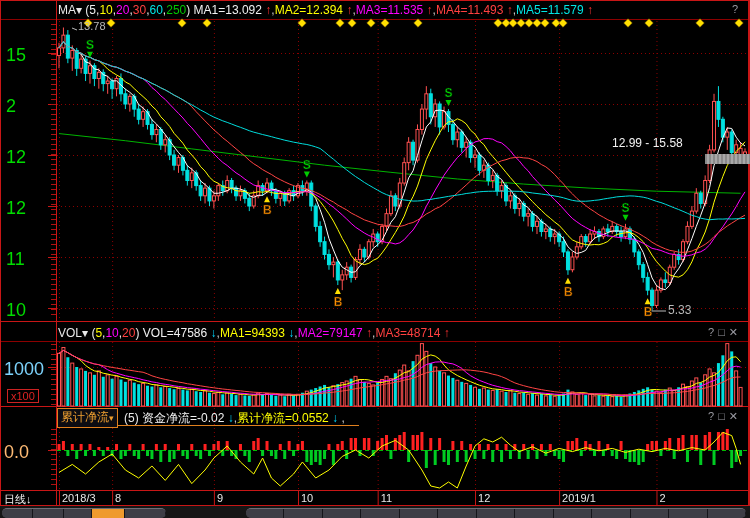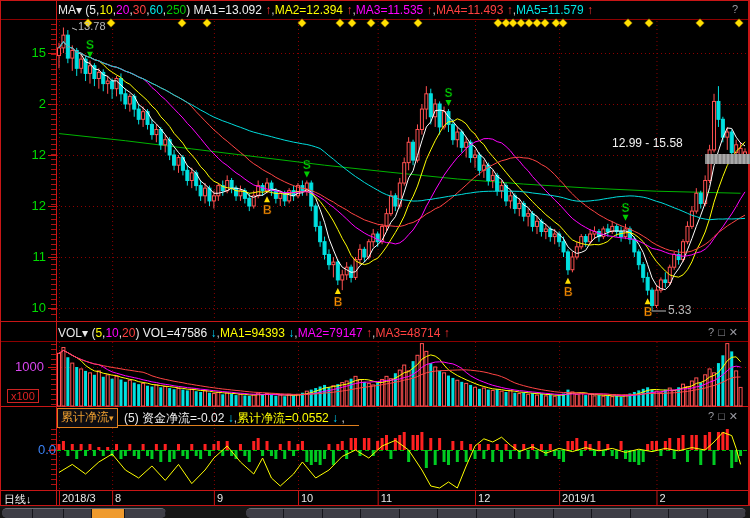--- a/index.html
+++ b/index.html
@@ -3,21 +3,21 @@
 <meta charset="utf-8">
 <style>
   html,body{margin:0;padding:0;background:#000;}
   #app{position:relative;width:750px;height:518px;background:#000;overflow:hidden;
        font-family:"Liberation Sans",sans-serif;-webkit-font-smoothing:none;}
   .abs{position:absolute;}
   .hline{position:absolute;height:1px;background:#c81616;left:0;width:750px;}
   .vline{position:absolute;width:1px;background:#c81616;top:0;}
   .hdr{position:absolute;left:58px;font-size:12px;color:#e8e8e8;white-space:nowrap;z-index:5;}
   .winicons{position:absolute;right:8px;font-size:11px;color:#9a9aa2;letter-spacing:4px;z-index:6;}
-  .axis-label{position:absolute;color:#00dc00;font-size:13px;text-align:right;width:40px;z-index:4;}
+  .axis-label{position:absolute;color:#00dc00;font-size:18px;width:40px;z-index:4;}
   .month-label{position:absolute;color:#e8e8e8;font-size:11px;z-index:4;top:492px;}
   .graytag{position:absolute;background:#9c9c9c;z-index:4;
            background-image:repeating-linear-gradient(90deg,#8a8a8a 0 2px,#a8a8a8 2px 4px);}
   .toolbar{position:absolute;left:0;top:506px;width:750px;height:12px;background:#161616;z-index:7;}
   .pill{position:absolute;top:2px;height:9px;background:#3e3e46;border-radius:5px;border-top:1px solid #6d6d76;
         display:flex;overflow:hidden;}
   .pill .seg{height:100%;border-right:1px solid #15151a;background:#3e3e46;}
   .pill .seg.orange{background:#ef9a2d;}
   .flowbox{position:absolute;border:1px solid #e0801e;color:#f0a030;font-size:12px;
            padding:0 3px 1px 3px;z-index:6;background:#0c0c12;}
@@ -843,32 +843,32 @@
 
   <div class="abs" style="left:78px;top:20px;color:#b8b8b8;font-size:11px;z-index:4;">13.78</div>
   <div class="abs" style="left:668px;top:303px;color:#b8b8b8;font-size:12px;z-index:4;">5.33</div>
   <div class="abs" style="left:612px;top:136px;color:#f2f2f2;font-size:12px;z-index:4;">12.99 - 15.58</div>
   <div class="graytag" style="left:705px;top:154px;width:45px;height:10px;"></div>
 
   <div class="hdr" style="top:326px;">
     <span id="vol-hdr"><span style="color: rgb(232, 232, 232);">VOL▾ </span><span style="color: rgb(232, 232, 232);">(</span><span style="color: rgb(255, 255, 0);">5</span><span style="color: rgb(232, 232, 232);">,</span><span style="color: rgb(255, 0, 255);">10</span><span style="color: rgb(232, 232, 232);">,</span><span style="color: rgb(255, 64, 64);">20</span><span style="color: rgb(232, 232, 232);">) </span><span style="color: rgb(240, 240, 240);">VOL=47586</span><span style="color: rgb(0, 216, 255); font-weight: bold;"> ↓</span><span style="color: rgb(200, 200, 200);">,</span><span style="color: rgb(255, 255, 0);">MA1=94393</span><span style="color: rgb(0, 216, 255); font-weight: bold;"> ↓</span><span style="color: rgb(200, 200, 200);">,</span><span style="color: rgb(255, 0, 255);">MA2=79147</span><span style="color: rgb(255, 50, 50); font-weight: bold;"> ↑</span><span style="color: rgb(200, 200, 200);">,</span><span style="color: rgb(255, 64, 64);">MA3=48714</span><span style="color: rgb(255, 50, 50); font-weight: bold;"> ↑</span></span>
   </div>
   <div class="winicons" style="top:326px;" id="vol-icons"><span>?</span><span>□</span><span>✕</span></div>
-  <div class="axis-label" style="left:4px;top:359px;color:#d946ef;">1000</div>
+  <div class="axis-label" style="left:4px;top:359px;color:#7dd3fc;">1000</div>
   <div class="abs" style="left:7px;top:389px;border:1px solid #cc2222;color:#dd2222;font-size:11px;padding:0 3px;z-index:4;">x100</div>
 
   <div class="flowbox" style="left:57px;top:408px;">
     <span>累计净流</span><span style="font-size:9px;">▾</span>
   </div>
   <div class="hdr" style="left:124px;top:410px;">
     <span id="flow-hdr"><span style="color: rgb(232, 232, 232);">(5) </span><span style="color: rgb(240, 240, 240);">资金净流=-0.02</span><span style="color: rgb(0, 216, 255); font-weight: bold;"> ↓</span><span style="color: rgb(200, 200, 200);">,</span><span style="color: rgb(255, 255, 0);">累计净流=0.0552</span><span style="color: rgb(0, 216, 255); font-weight: bold;"> ↓</span><span style="color: rgb(200, 200, 200);"> ,</span></span>
   </div>
   <div class="winicons" style="top:410px;" id="flow-icons"><span>?</span><span>□</span><span>✕</span></div>
   <div class="abs" style="left:57px;top:425px;width:302px;height:1px;background:#e0801e;z-index:5;"></div>
-  <div class="axis-label" style="left:16px;top:442px;color:#3b82f6;">0.0</div>
+  <div class="axis-label" style="left:4px;top:442px;color:#fdba74;">0.0</div>
 
   <div class="abs" style="left:4px;top:492px;color:#f0f0f0;font-size:11px;z-index:5;">
     <span>日线</span><span style="font-weight:bold;">↓</span>
   </div>
   <div id="month-labels">
       <div class="month-label" style="left: 62px;">2018/3</div>
       <div class="month-label" style="left: 115.11px;">8</div>
       <div class="month-label" style="left: 216.903px;">9</div>
       <div class="month-label" style="left: 300.994px;">10</div>
       <div class="month-label" style="left: 380.658px;">11</div>

